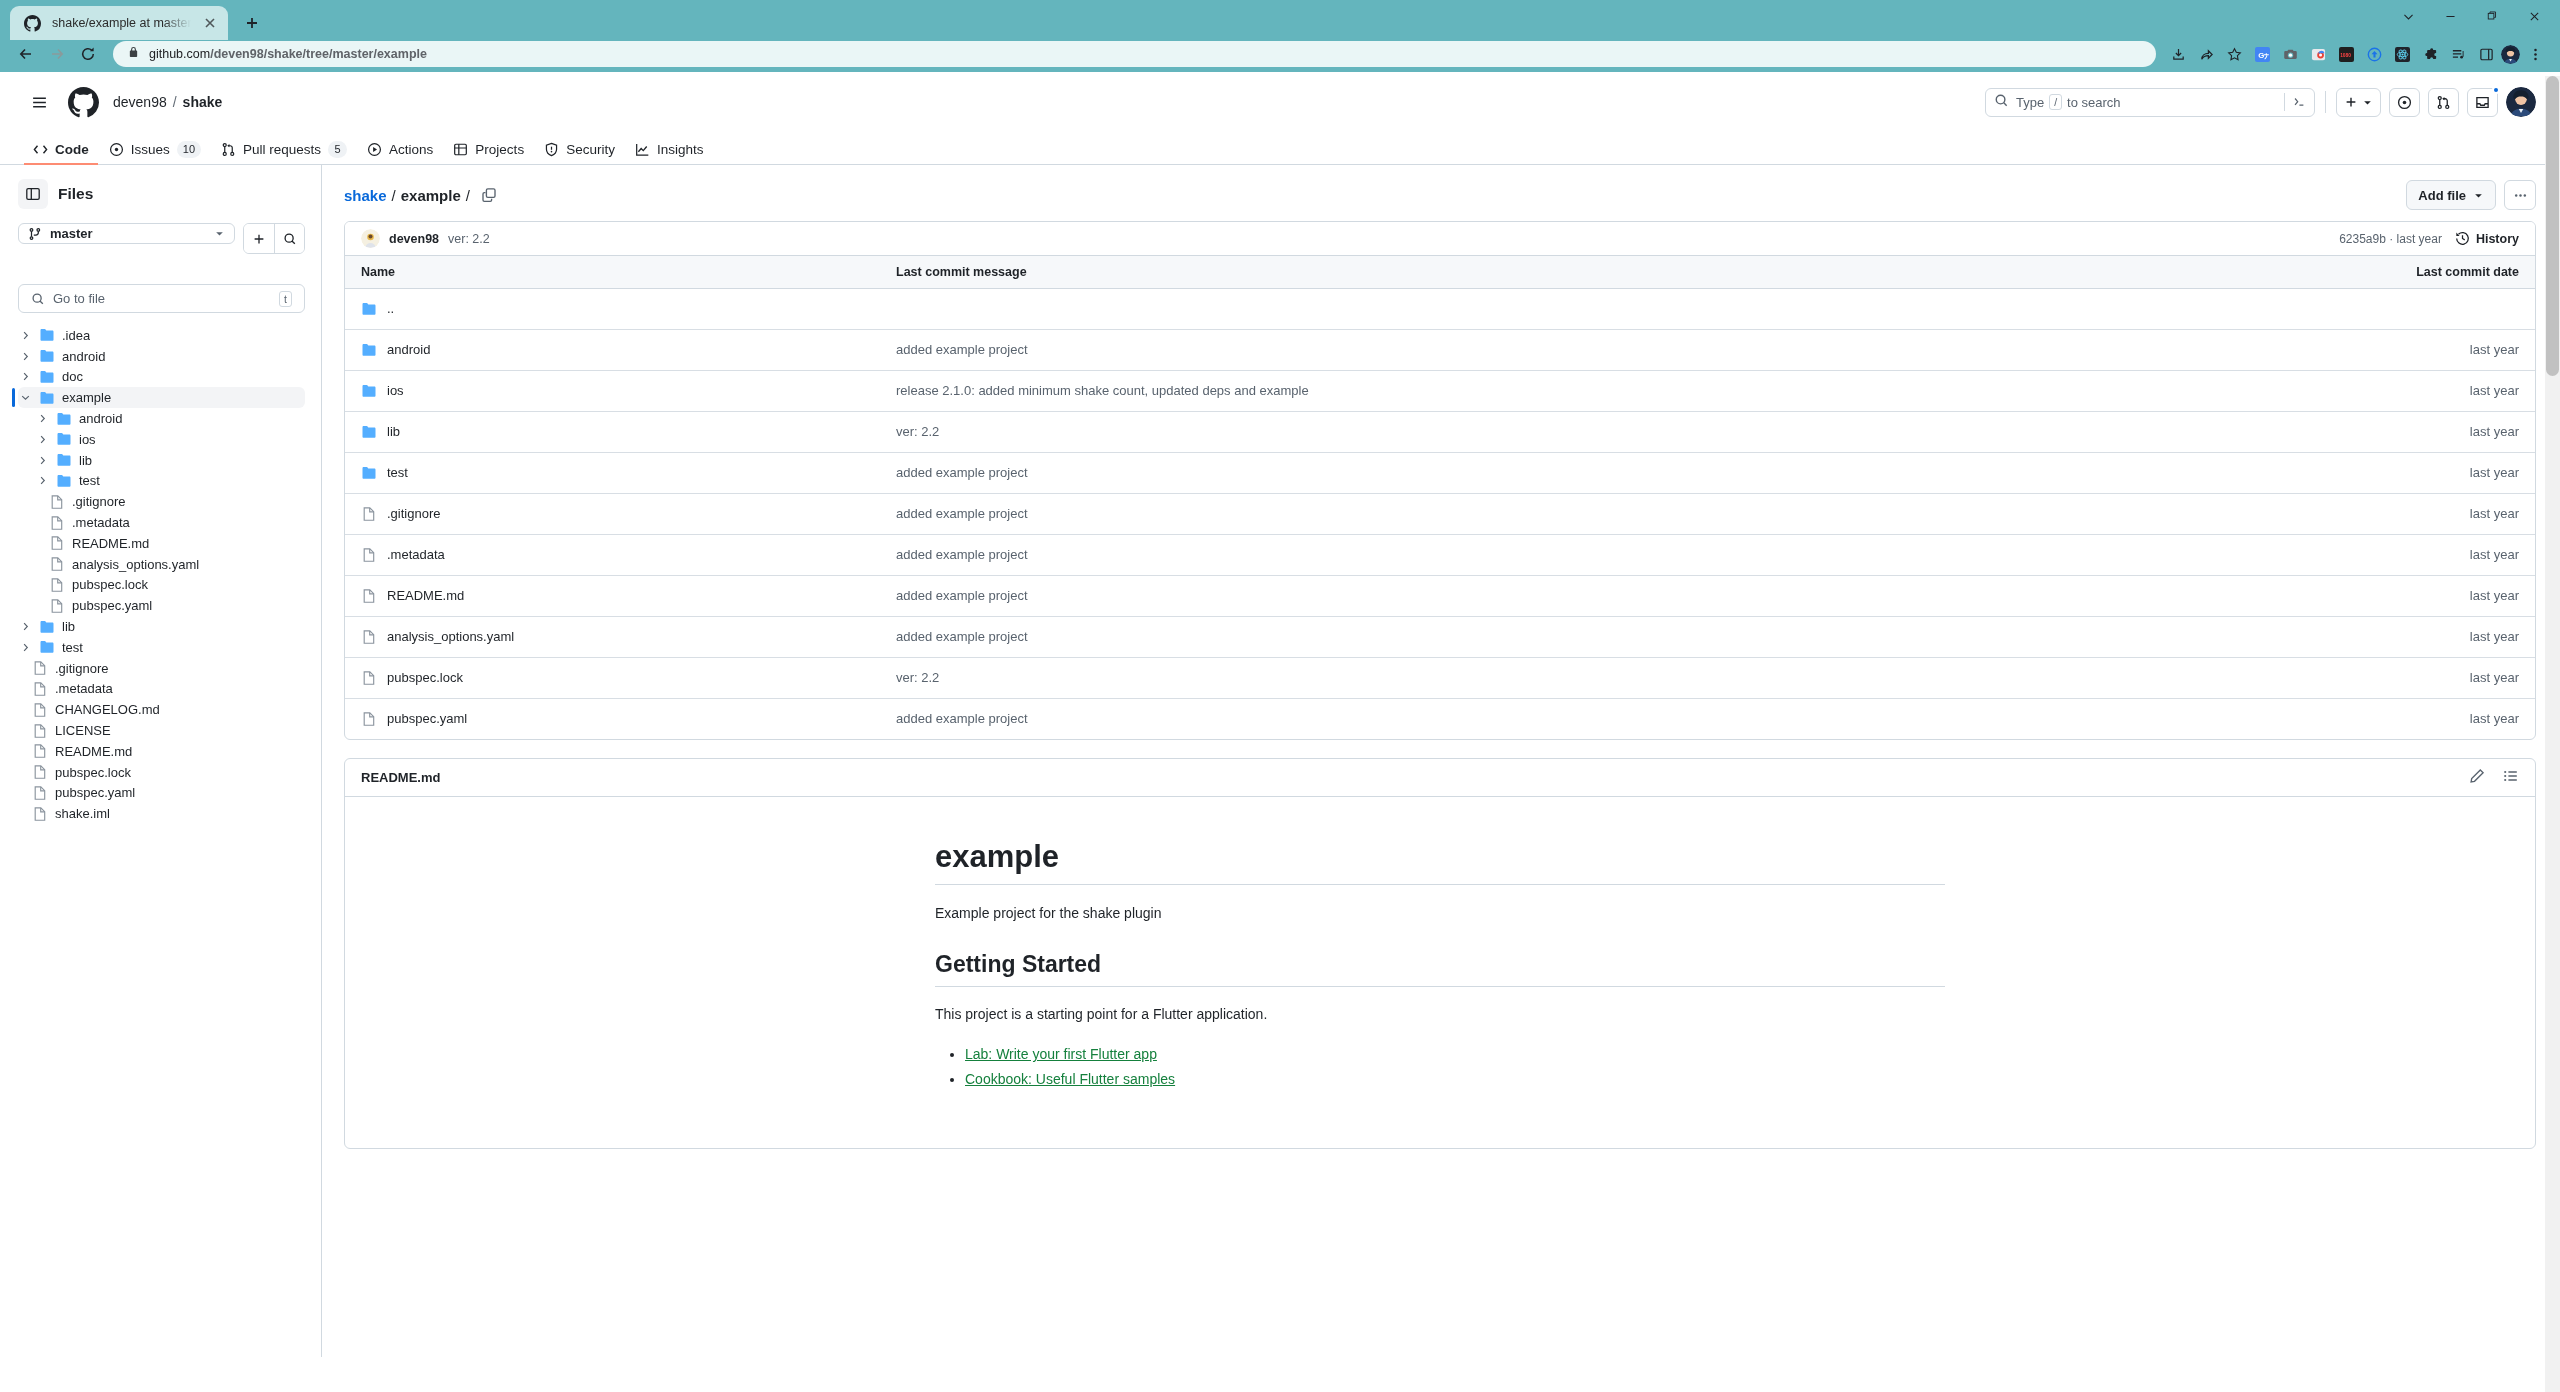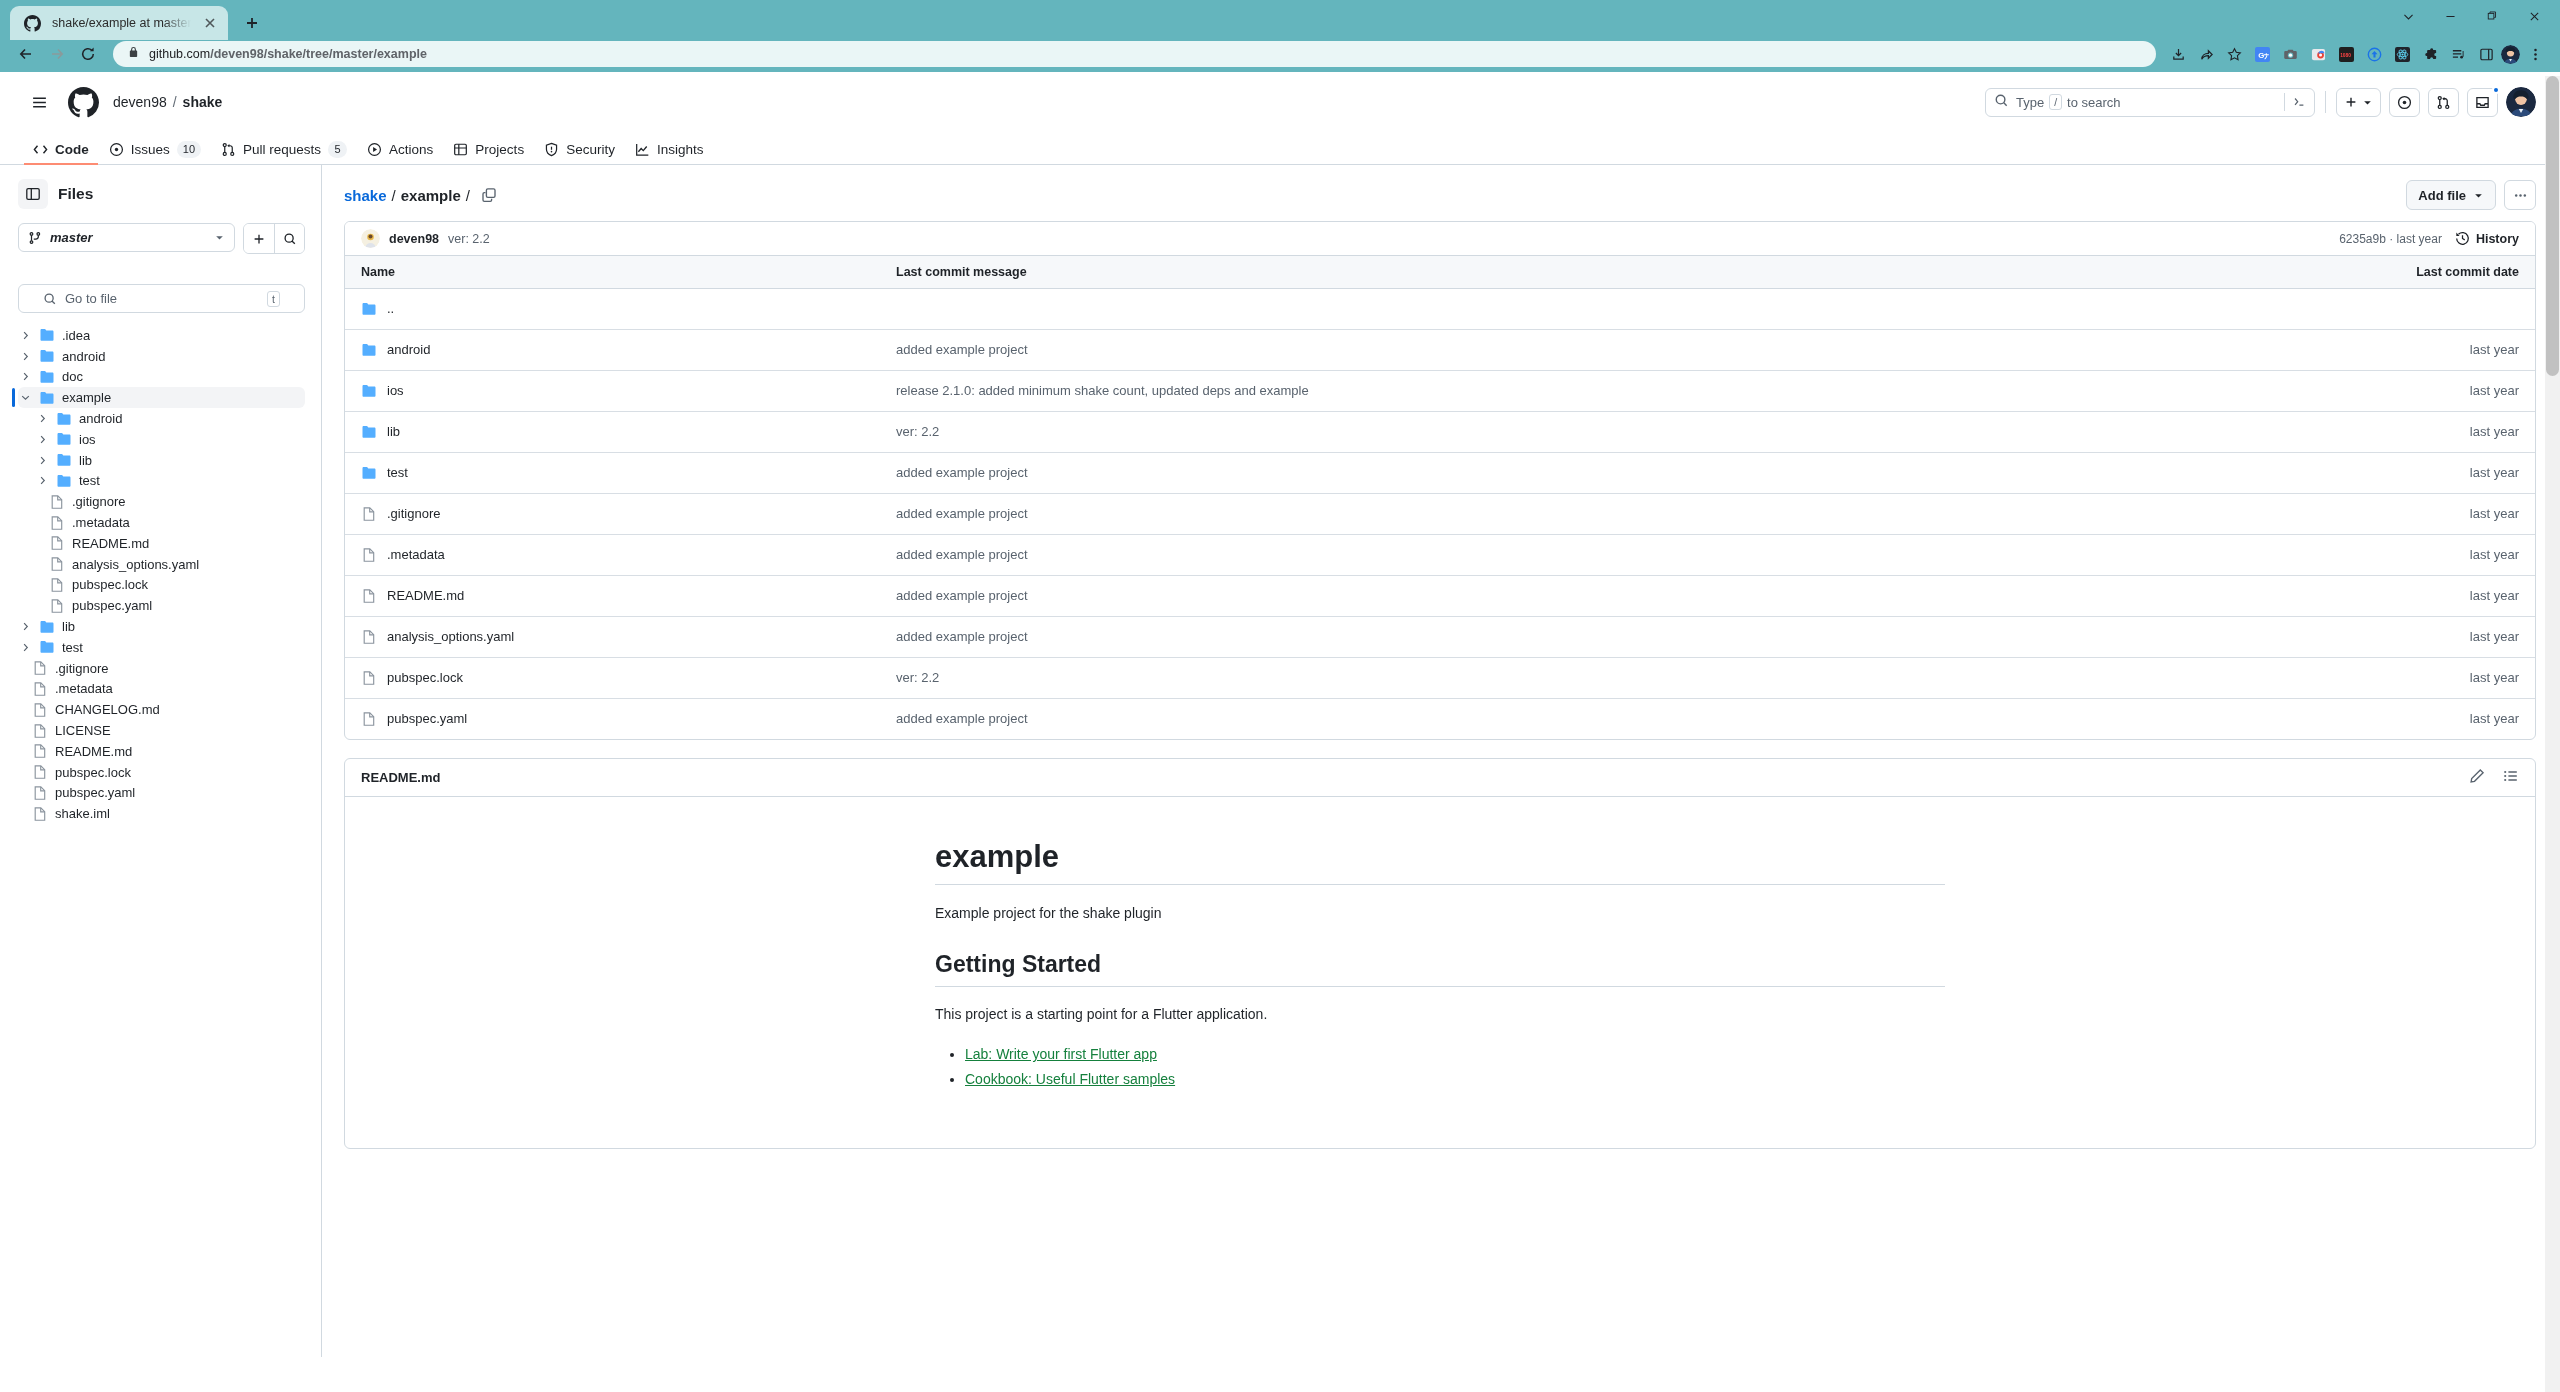--- a/index.html
+++ b/index.html
@@ -91,30 +91,30 @@
 
   .gh-body { display: flex; align-items: flex-start; }
 
   
   .sidebar { width: 322px; flex: none; padding: 14px 16px 0 18px; border-right: 1px solid #d1d9e0; height: 1192px; }
   .side-head { display: flex; align-items: center; gap: 10px; margin-bottom: 14px; }
   .side-head-btn { width: 30px; height: 30px; border-radius: 6px; background: #f3f4f6; display: flex; align-items: center; justify-content: center; }
   .side-title { font-size: 15.5px; font-weight: 600; color: #1f2328; }
   .side-controls { display: flex; gap: 8px; margin-bottom: 8px; }
   .branch-select {
-    flex: 1; height: 29px; border: 1px solid #d1d9e0; border-radius: 6px;
-    display: flex; align-items: center; padding: 0 9px; gap: 8px; font-size: 13px; color: #1f2328; background: #fff; font-style: italic;
+    flex: 1; height: 21px; border: 1px solid #d1d9e0; border-radius: 6px;
+    display: flex; align-items: center; padding: 0 9px; gap: 8px; font-size: 13px; color: #1f2328; background: #fff;
   }
   .branch-select .nm { flex: 1; font-weight: 600; }
   .sq-group { display: flex; border: 1px solid #d1d9e0; border-radius: 6px; overflow: hidden; }
   .sq { width: 30px; height: 29px; display: flex; align-items: center; justify-content: center; background: #fff; }
   .sq + .sq { border-left: 1px solid #d1d9e0; }
   .gotofile {
     height: 29px; border: 1px solid #d1d9e0; border-radius: 6px; display: flex; align-items: center;
-    padding: 0 24px; gap: 8px; margin-bottom: 12px; background: #fff; margin-top: 30px;
+    padding: 0 12px; gap: 8px; margin-bottom: 12px; background: #fff; margin-top: 30px;
   }
   .gotofile .ph { flex: 1; font-size: 13px; color: #59636e; }
 
   .tree { font-size: 13px; color: #1f2328; }
   .tree-row {
     display: flex; align-items: center; height: 20px; gap: 7px; border-radius: 6px;
     padding-right: 6px; position: relative; margin-bottom: 0px;
   }
   .tree-row.sel { background: #f3f4f6; }
   .tree-row.sel::before { content:""; position: absolute; left: -6px; top: 1px; bottom: 1px; width: 3px; background: #0969da; border-radius: 3px; }

